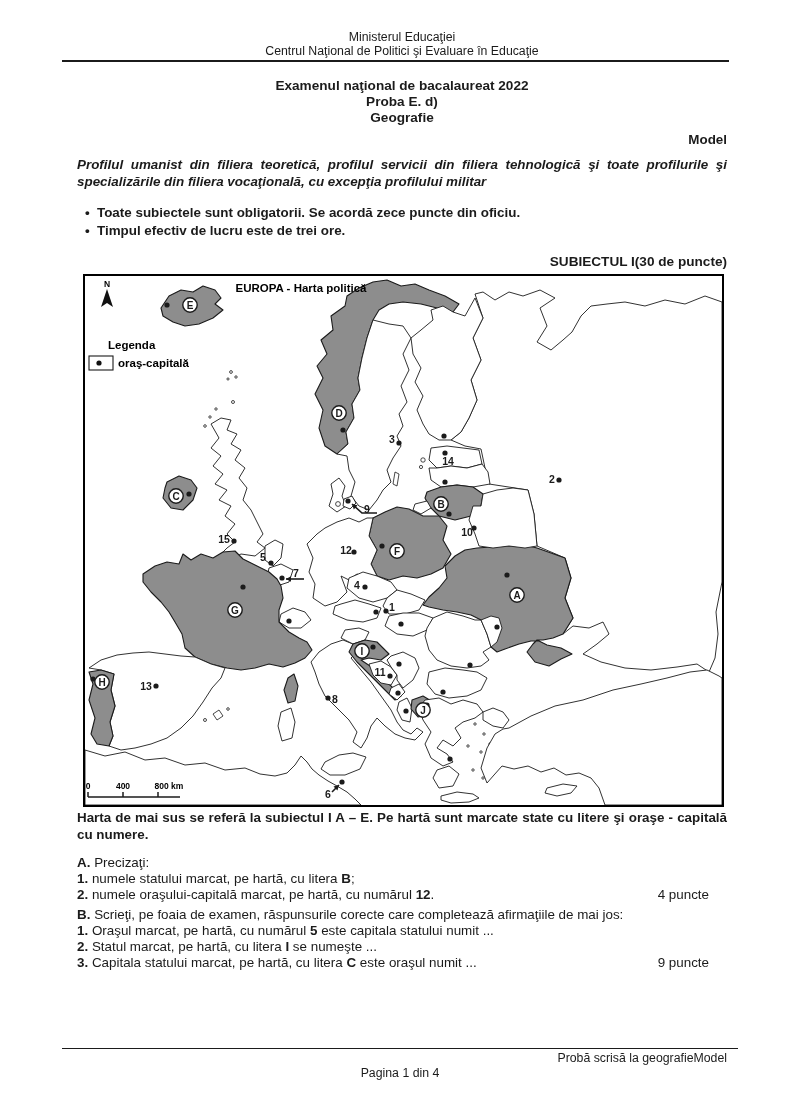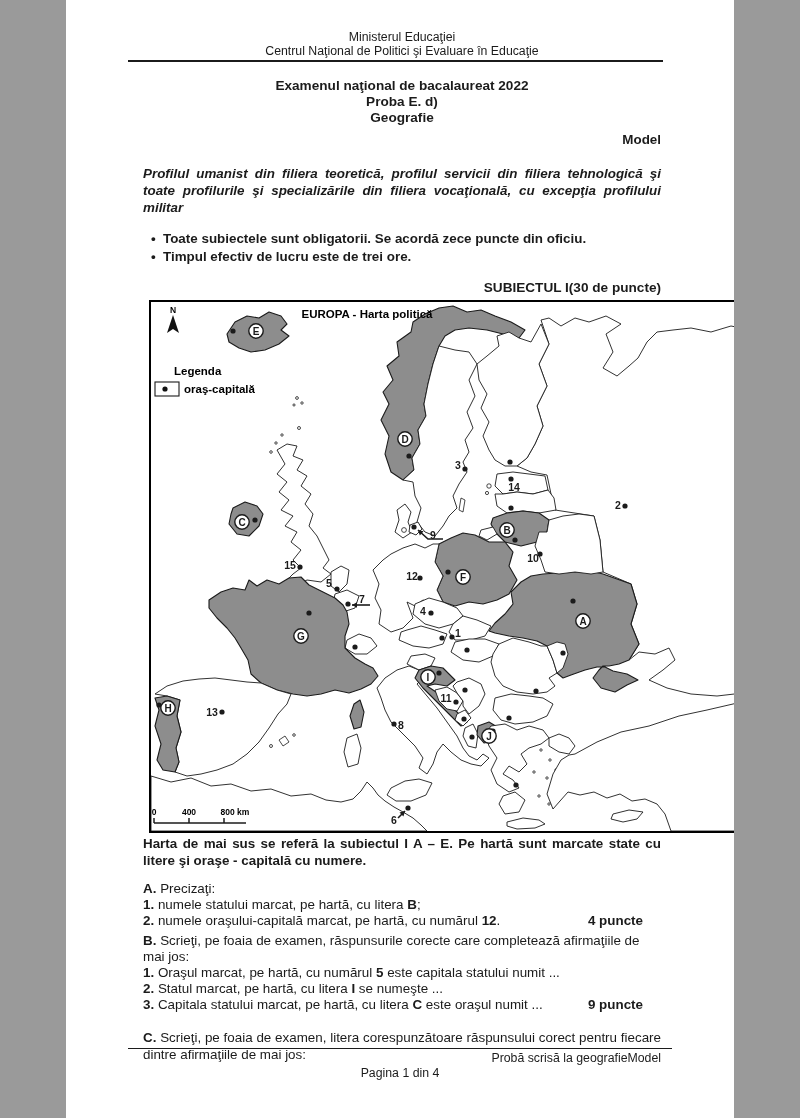--- a/index.html
+++ b/index.html
@@ -1,41 +1,41 @@
 <!DOCTYPE html>
 <html><head>
 <meta charset="utf-8">
 <style>
   html,body{margin:0;padding:0;background:#9a9a9a;}
-  .page{position:relative;width:668px;height:1118px;background:#ffffff;margin:0 auto;
+  .page{position:relative;width:800px;height:1118px;background:#ffffff;margin:0 auto;
         font-family:"Liberation Sans","DejaVu Sans",sans-serif;color:#1b1b1b;overflow:hidden;}
   .content{padding:30px 73px 0 77px;}
   .hdr{font-size:12.3px;text-align:center;line-height:14px;}
   .hdr-rule{border-bottom:2px solid #1b1b1b;margin:2px -2px 0 -15px;}
   .title-block{margin-top:16px;text-align:center;font-weight:bold;font-size:13.6px;line-height:16px;}
   .model-line{margin-top:6px;text-align:right;font-weight:bold;font-size:13.4px;}
-  .profile{margin-top:18px;font-size:13.4px;font-weight:bold;font-style:italic;text-align:justify;line-height:17px;}
+  .profile{margin-top:9px;font-size:13.4px;font-weight:bold;font-style:italic;text-align:justify;line-height:17px;}
   .bullets{margin-top:14px;font-size:13.4px;font-weight:bold;line-height:18px;}
   .bullet-row{display:flex;}
   .bullet-dot{width:12px;padding-left:8px;}
   .subiect-row{margin-top:14px;display:flex;justify-content:flex-end;font-weight:bold;font-size:13.6px;}
   .map-wrap{margin-top:5px;margin-left:6px;width:637px;height:529px;border:2px solid #000;background:#fff;}
   svg{display:block;}
   .co{fill:#ffffff;stroke:#1b1b1b;stroke-width:.9;stroke-linejoin:round;}
   .gray{fill:#8d8d8d;stroke:#1b1b1b;stroke-width:1.1;stroke-linejoin:round;}
   .speck{fill:#ffffff;stroke:#1b1b1b;stroke-width:.8;}
   .mapline{stroke:#1b1b1b;stroke-width:1.5;fill:none;}
   .map-title{font-size:11.5px;font-weight:bold;}
   .map-small{font-size:11.5px;font-weight:bold;}
   .map-scale{font-size:8.5px;font-weight:bold;}
   .caption{margin-top:3px;font-size:13.4px;font-weight:bold;line-height:16.5px;text-align:justify;}
   .sec{font-size:13.4px;line-height:16px;}
   .secA{margin-top:12px;} .secB{margin-top:4px;} .secC{margin-top:16px;text-align:justify;line-height:17px;}
   .line{position:relative;}
-  .pts{position:absolute;right:18px;top:0;font-weight:bold;}
+  .pts{position:absolute;right:18px;top:0;font-weight:normal;}
   .b{font-weight:bold;}
   .footer{position:absolute;left:0;right:0;top:1048px;padding:0 73px 0 73px;font-size:12.3px;}
   .footer-rule{border-bottom:1.5px solid #1b1b1b;margin:0 -11px 0 -11px;}
   .footer-row{display:flex;justify-content:flex-end;line-height:15px;margin-top:2px;}
   .footer-center{text-align:center;line-height:15px;}
 </style>
 </head>
 <body>
 
 <div class="page">
@@ -286,23 +286,20 @@
     <div class="sec secB">
       <div class="line"><span class="b">B.</span><span> Scrieţi, pe foaia de examen, răspunsurile corecte care completează afirmaţiile de mai jos:</span></div>
       <div class="line"><span class="b">1.</span><span> Oraşul marcat, pe hartă, cu numărul </span><span class="b">5</span><span> este capitala statului numit ...</span></div>
       <div class="line"><span class="b">2.</span><span> Statul marcat, pe hartă, cu litera </span><span class="b">I</span><span> se numeşte ...</span></div>
       <div class="line">
         <span><span class="b">3.</span><span> Capitala statului marcat, pe hartă, cu litera </span><span class="b">C</span><span> este oraşul numit ...</span></span>
         <span class="pts">9 puncte</span>
       </div>
     </div>
 
-    <div class="sec secC">
-      <div><span class="b">C.</span><span> Scrieţi, pe foaia de examen, litera corespunzătoare răspunsului corect pentru fiecare dintre afirmaţiile de mai jos:</span></div>
-    </div>
   </div>
 
   <div class="footer">
     <div class="footer-rule"></div>
     <div class="footer-row">
       <span>Probă scrisă la geografie</span>
       <span>Model</span>
     </div>
     <div class="footer-center">Pagina 1 din 4</div>
   </div>

